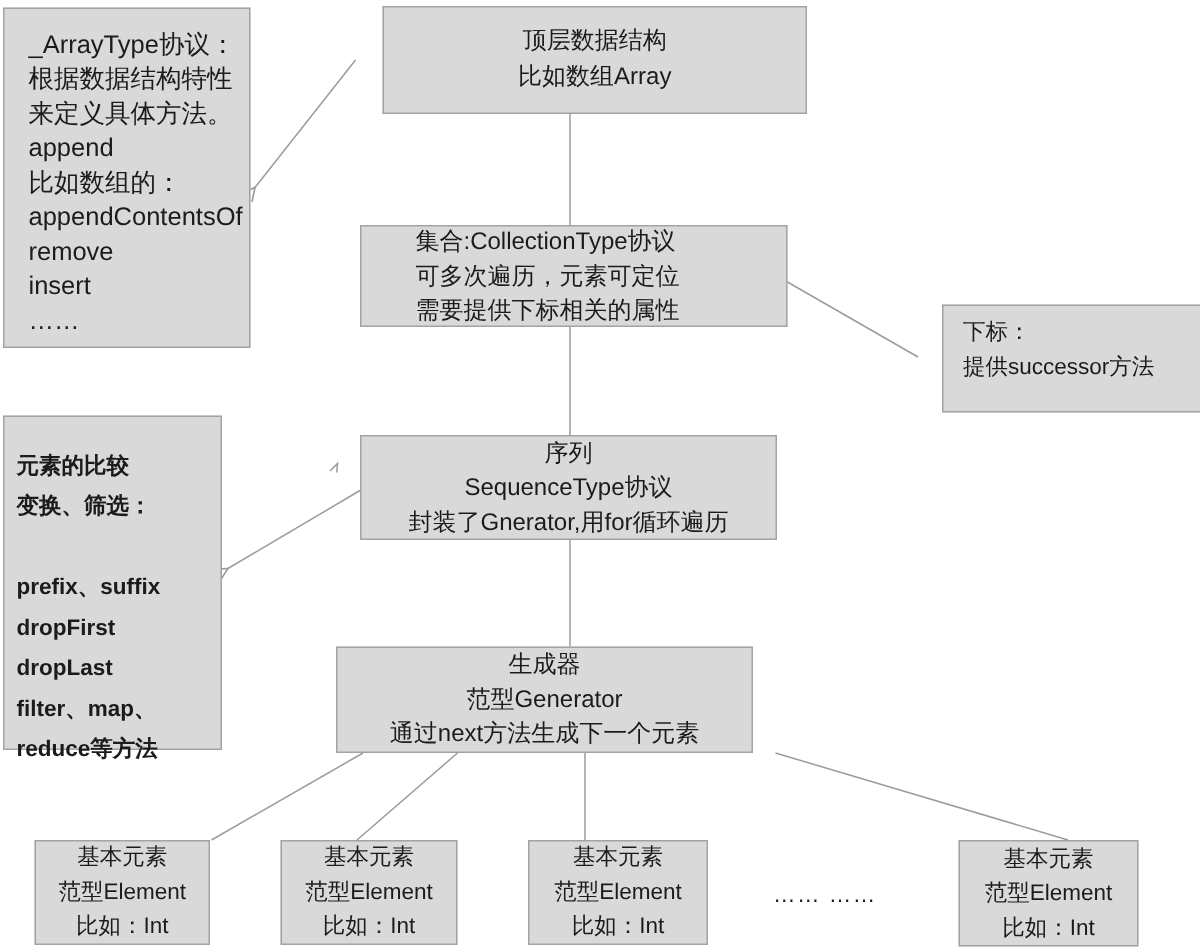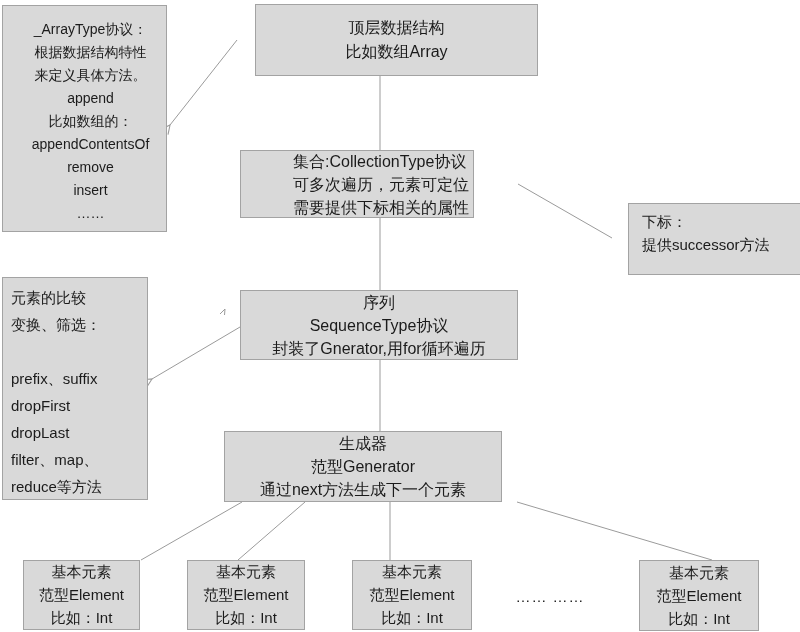--- a/index.html
+++ b/index.html
@@ -8,32 +8,32 @@
     font-family:"Liberation Sans","DejaVu Sans",sans-serif;color:#1b1b1b;
   }
   .connectors{position:absolute;left:0;top:0;z-index:1;}
   .box{
     position:absolute;z-index:2;box-sizing:border-box;
     background:#d9d9d9;border:1px solid #a3a3a3;
   }
   .box .ln{display:block;}
   
   .note-a{left:2px;top:5px;width:165px;height:227px;padding:12px 4px 0 16px;
-    font-size:14px;line-height:23px;text-align:center;}
-  .note-g{left:2px;top:277px;width:146px;height:223px;padding:6px 2px 0 8px;
-    font-size:15px;line-height:27px;}
+    font-size:17px;line-height:23px;}
+  .note-g{left:2px;top:277px;width:146px;height:223px;padding:19px 2px 0 8px;
+    font-size:15px;line-height:27px;font-weight:bold;}
   .note-g .blank{height:27px;}
   .note-f{left:612px;top:203px;width:181px;height:72px;padding:6px 2px 0 13px;
     font-size:15px;line-height:23px;margin-left:16px;}
   
   .flow{display:flex;flex-direction:column;justify-content:center;align-items:center;
     text-align:center;font-size:16px;line-height:23px;}
   .box-b{left:237px;top:4px;width:283px;height:72px;line-height:24px;margin-left:18px;}
-  .box-c{left:240px;top:150px;width:234px;height:68px;align-items:flex-start;
-    text-align:left;padding-left:52px;}
+  .box-c{left:240px;top:150px;width:285px;height:68px;align-items:flex-start;
+    text-align:left;padding-left:36px;}
   .box-d{left:240px;top:290px;width:278px;height:70px;}
   .box-e{left:224px;top:431px;width:278px;height:71px;}
   .elem{top:560px;height:70px;font-size:15px;line-height:23px;justify-content:flex-end;}
   .elem-1{left:23px;width:117px;}
   .elem-2{left:187px;width:118px;}
   .elem-3{left:352px;width:120px;}
   .elem-4{left:639px;width:120px;height:71px;}
   .dots{
     position:absolute;left:498px;top:588px;width:104px;z-index:2;
     font-size:15px;text-align:center;color:#1b1b1b;letter-spacing:1px;

